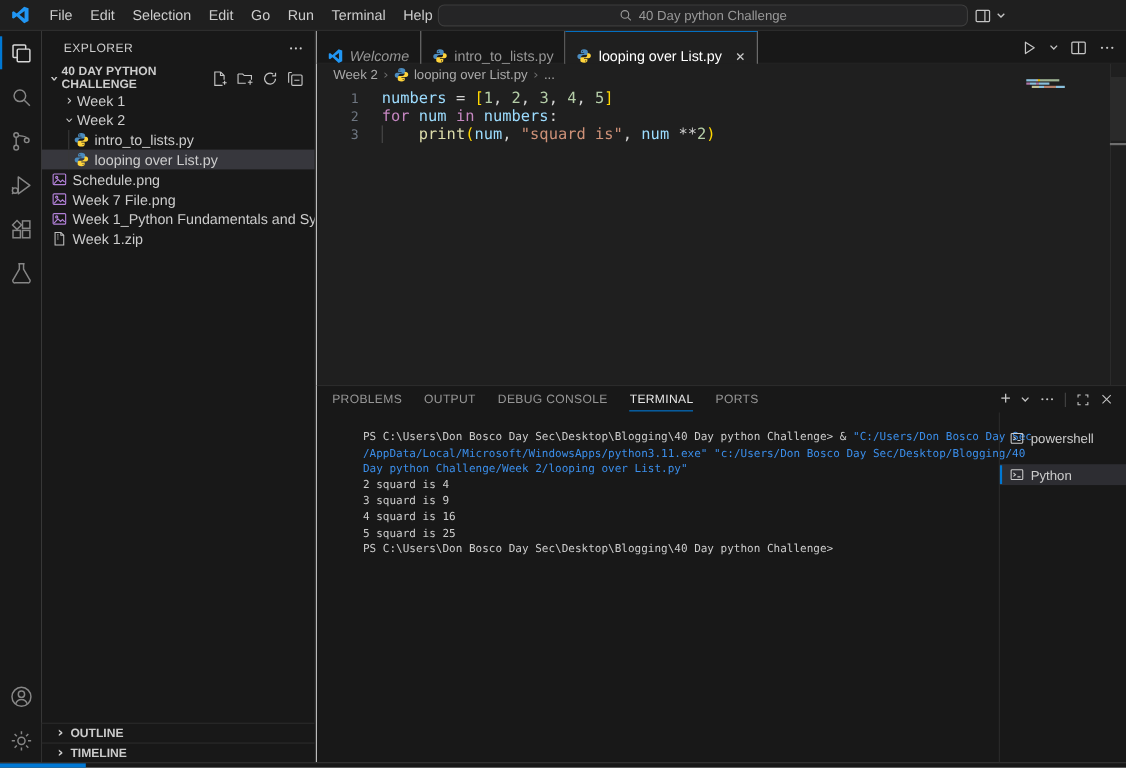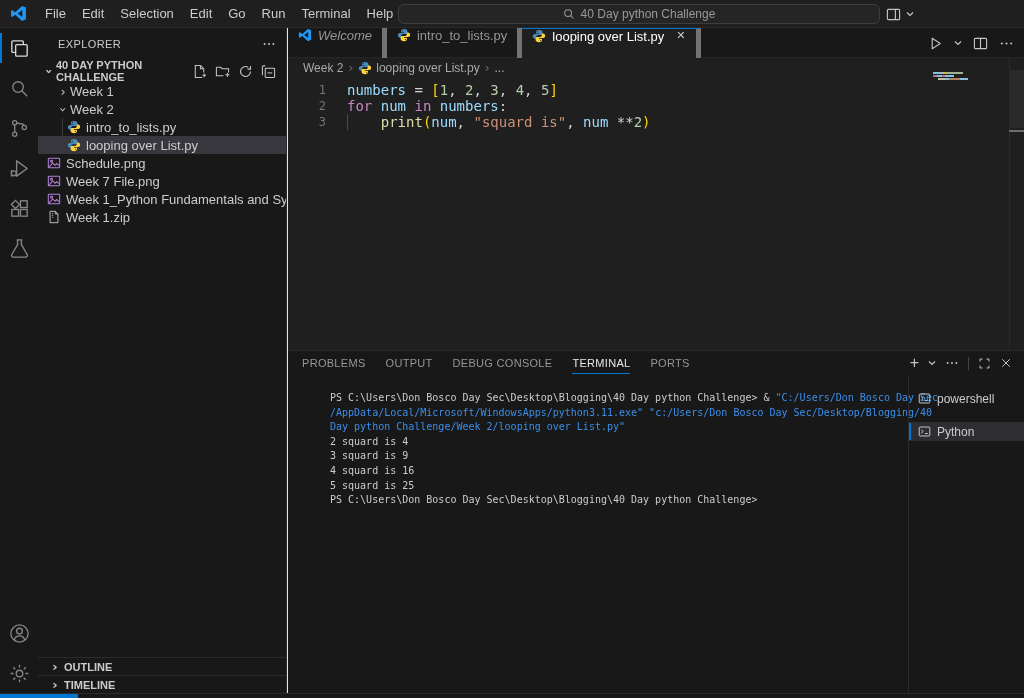--- a/index.html
+++ b/index.html
@@ -50,22 +50,22 @@
   .tree-row .guide { position:absolute; left:24px; top:0; bottom:0; width:1px; background:#393939; }
   .ind0 { padding-left:9px; } .ind1 { padding-left:18px; } .ind2 { padding-left:29px; }
   .side-section { position:absolute; left:0; right:0; height:18px; border-top:1px solid #2b2b2b;
                   display:flex; align-items:center; padding-left:10px; gap:2px; font-size:11px;
                   font-weight:bold; color:#cccccc; cursor:pointer; background:#181818; }
 
   
   .editor { position:absolute; left:288px; top:28px; right:0; height:322px; background:#1f1f1f; }
   .tabbar { position:absolute; left:0; top:0; right:0; height:30px; background:#181818;
             display:flex; border-bottom:1px solid #252525; }
-  .tab { display:flex; align-items:flex-start; gap:6px; padding:0 10px; font-size:13px; color:#969696;
-         border-right:5px solid #737373; height:30px; cursor:pointer; }
+  .tab { display:flex; align-items:flex-end; gap:6px; padding:0 10px; font-size:13px; color:#969696;
+         border-right:1px solid #737373; height:30px; cursor:pointer; }
   .tab.active { background:#1f1f1f; color:#ffffff; border-top:1px solid #0078d4; }
   .tab .italic { font-style:italic; }
   .tab-close { font-size:11px; margin-left:6px; color:#cccccc; font-family:"DejaVu Sans",sans-serif; }
   .editor-actions { position:absolute; right:10px; top:0; height:30px; display:flex;
                     align-items:center; gap:11px; color:#c5c5c5; z-index:2; }
   .breadcrumbs { position:absolute; left:0; top:30px; right:0; height:19px; display:flex;
                  align-items:center; padding-left:15px; font-size:12px; color:#a9a9a9; gap:5px; }
   .bc-sep { color:#6e6e6e; font-family:"DejaVu Sans",sans-serif; }
   .bc-item { display:flex; align-items:center; gap:4px; cursor:pointer; }
   .code-area { position:absolute; left:0; top:49px; right:16px; bottom:0;

